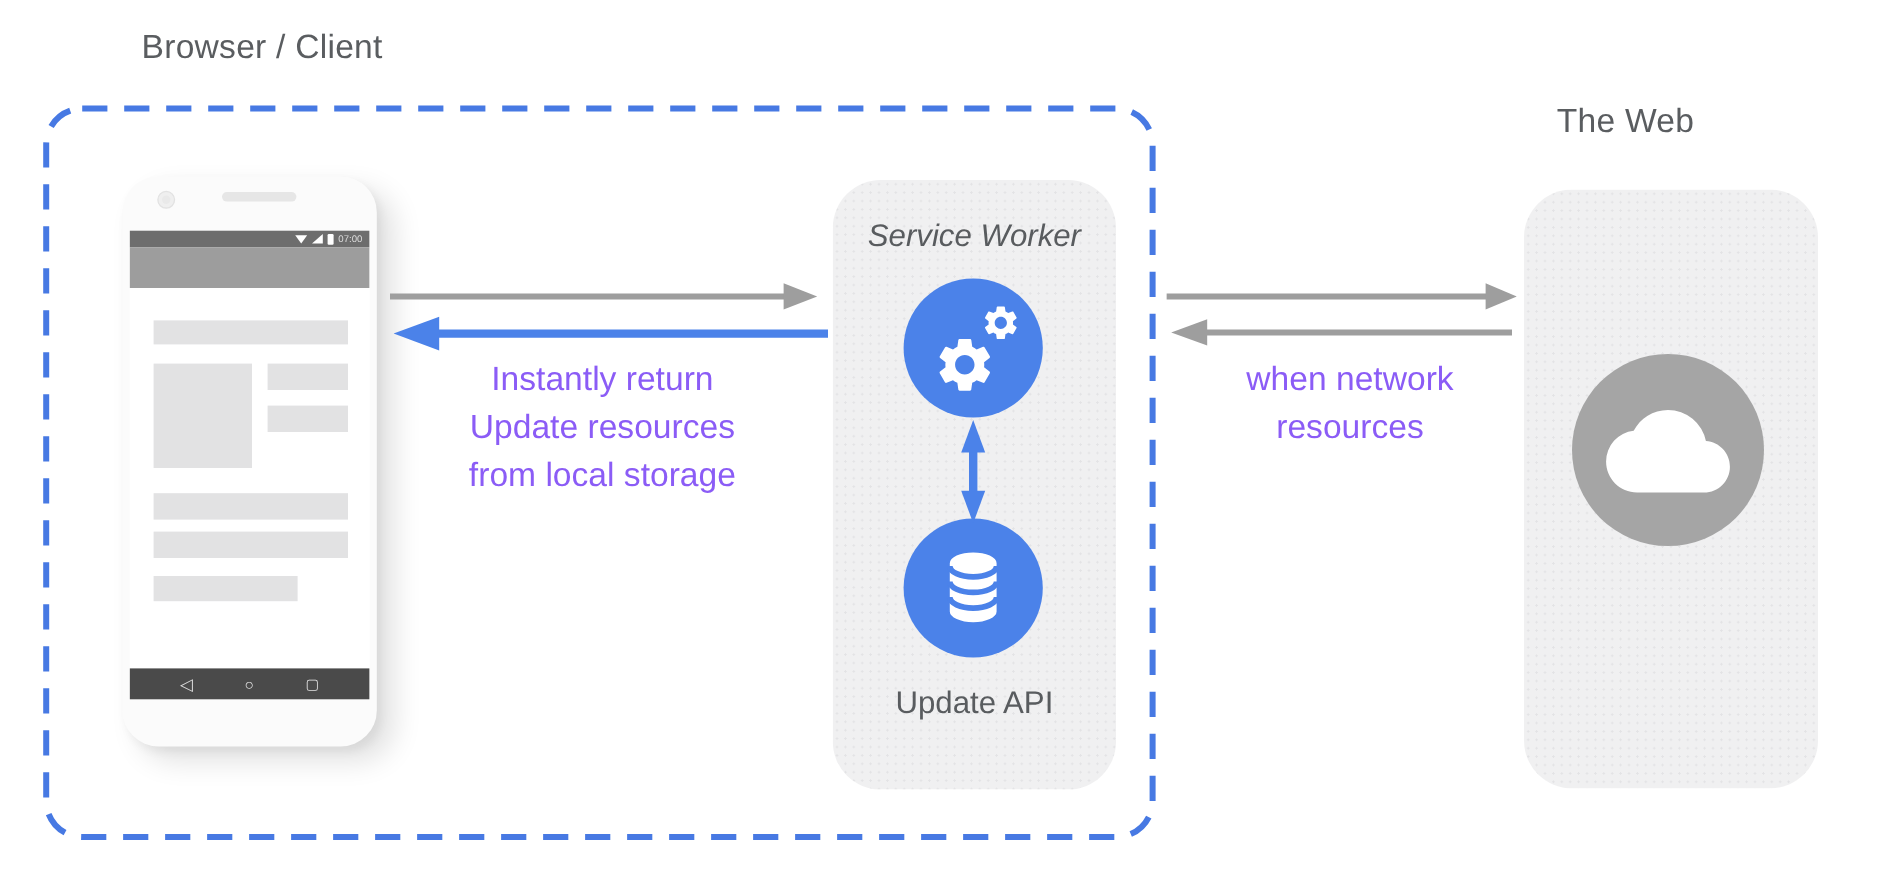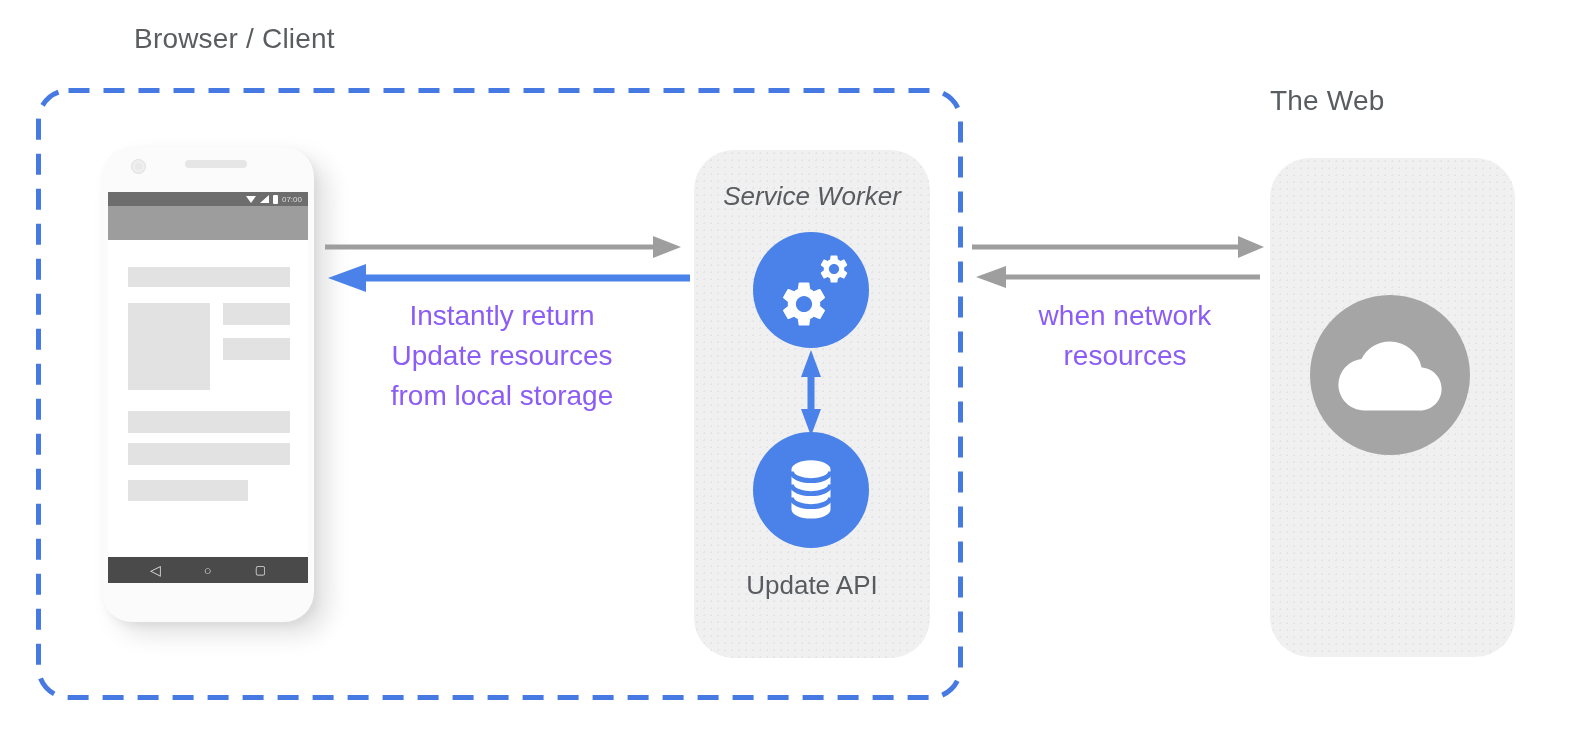--- a/index.html
+++ b/index.html
@@ -47,22 +47,22 @@
   .gear-circle{left:59px;top:82px;}
   .cache-circle{left:59px;top:282px;}
   .web-circle{position:absolute;left:40px;top:137px;width:160px;height:160px;border-radius:50%;background:#a5a5a5;}
   .icon-abs{position:absolute;}
 </style>
 </head>
 <body>
 
 <div class="canvas">
 
-  <div class="abs section-label" style="left:134px;top:23px;">Browser / Client</div>
-  <div class="abs section-label" style="left:1270px;top:85px;width:245px;">The Web</div>
+  <div class="abs section-label" style="left:118px;top:23px;">Browser / Client</div>
+  <div class="abs section-label" style="left:1232px;top:85px;width:245px;text-align:center;">The Web</div>
 
   <svg class="overlay" width="1584" height="730">
     <rect x="38.5" y="90.5" width="922" height="607" rx="30" fill="none" stroke="#4779e3" stroke-width="5" stroke-dasharray="21 14"></rect>
   </svg>
 
   <div class="abs phone">
     <div class="abs camera"></div>
     <div class="abs speaker"></div>
     <div class="abs screen">
       <div class="abs statusbar">

